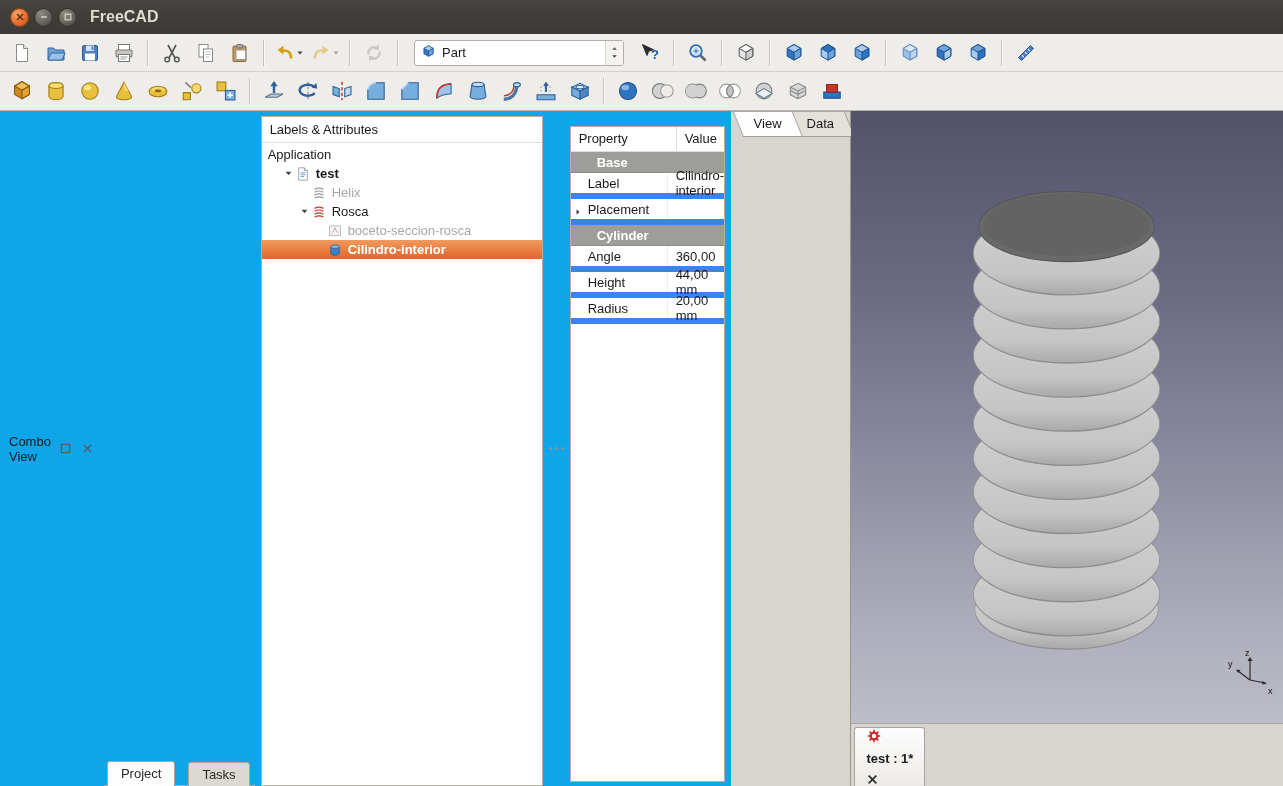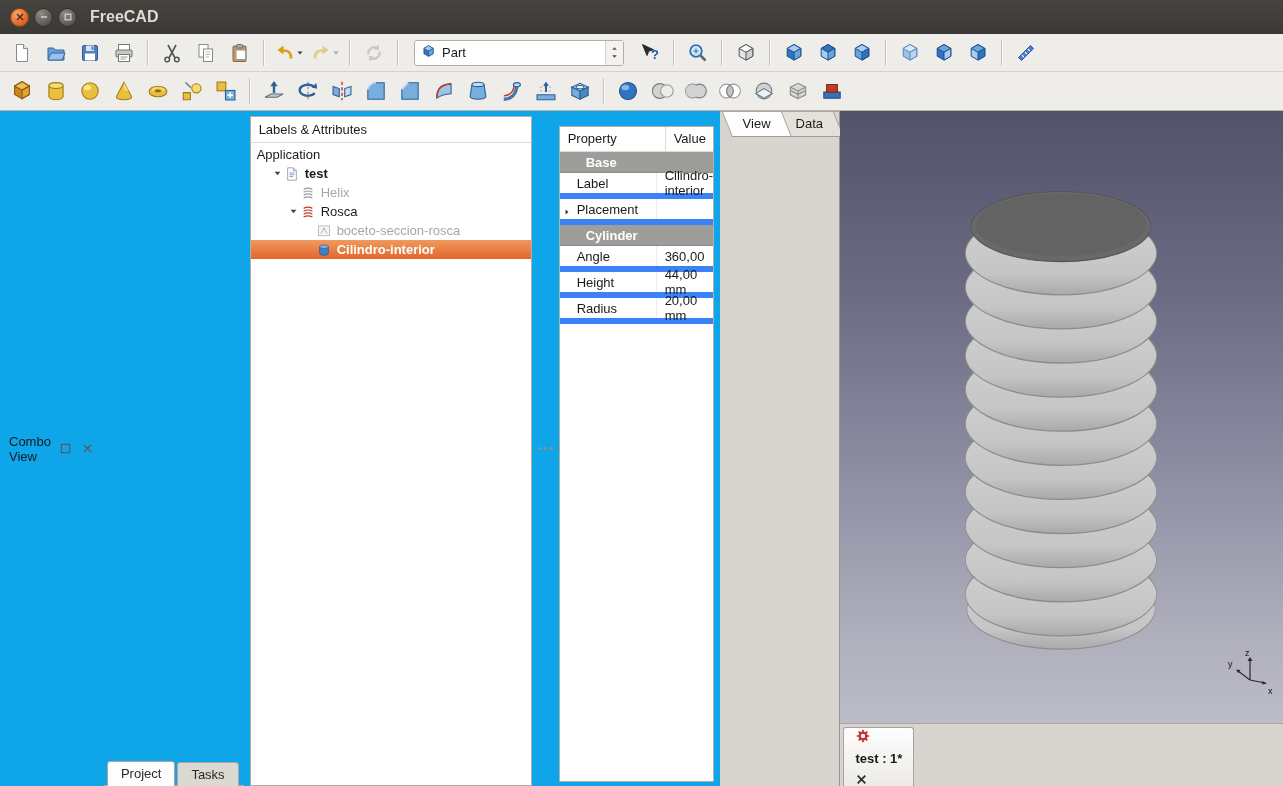--- a/index.html
+++ b/index.html
@@ -25,21 +25,21 @@
   .wbcombo .lbl{flex:1;padding-left:6px;}
   .wbcombo .spin{width:17px;align-self:stretch;border-left:1px solid #d9d5cf;display:flex;flex-direction:column;align-items:center;justify-content:center;gap:1px;background:#f4f2ef;}
   .wbcombo .spin svg{display:block;}
 
   
   .main{flex:1;display:flex;min-height:0;}
   .left{flex:0 0 422px;display:flex;flex-direction:row;background:#0ea5e9;border-right:1px solid #9a968f;min-height:0;box-sizing:border-box;}
   .dock-head{flex:0 0 27px;display:flex;align-items:center;padding:0 9px;}
   .dock-title{flex:1;}
   .dock-btn{width:15px;height:15px;margin-left:7px;display:flex;align-items:center;justify-content:center;}
-  .combo-tabs{flex:0 0 28px;display:flex;align-items:flex-end;padding:0 3px;border-bottom:1px solid #b3afa8;}
+  .combo-tabs{flex:0 0 28px;display:flex;align-items:flex-end;padding:0 3px;border-bottom:1px solid #b3afa8;gap:11px;}
   .ctab{padding:4px 13px 4px;border:1px solid #aaa69f;border-bottom:none;border-radius:3px 3px 0 0;background:#dcd8d2;margin-right:2px;margin-bottom:-1px;color:#2a2a2a;}
   .ctab.active{background:#fdfdfd;position:relative;z-index:2;padding-bottom:5px;}
 
   .tree-wrap{flex:0 0 280px;margin:5px 6px 0;background:#fff;border:1px solid #b3afa8;display:flex;flex-direction:column;overflow:hidden;}
   .tree-header{flex:0 0 25px;line-height:25px;padding-left:8px;border-bottom:1px solid #dcdcdc;}
   .tree-items{flex:1;padding-top:2px;overflow:hidden;}
   .titem{height:19px;display:flex;align-items:center;white-space:nowrap;}
   .titem .texp{width:13px;display:flex;justify-content:center;}
   .titem .ticn{width:19px;display:flex;align-items:center;}
   .titem .tlbl{padding-left:2px;}

